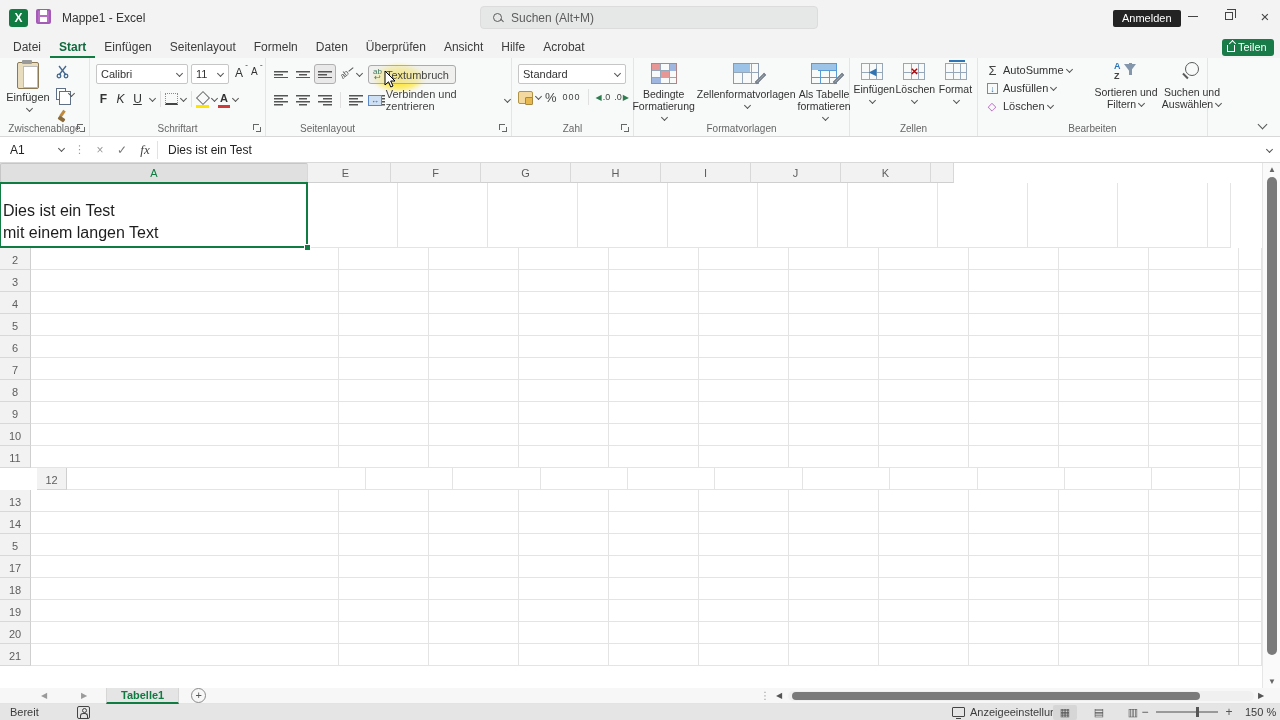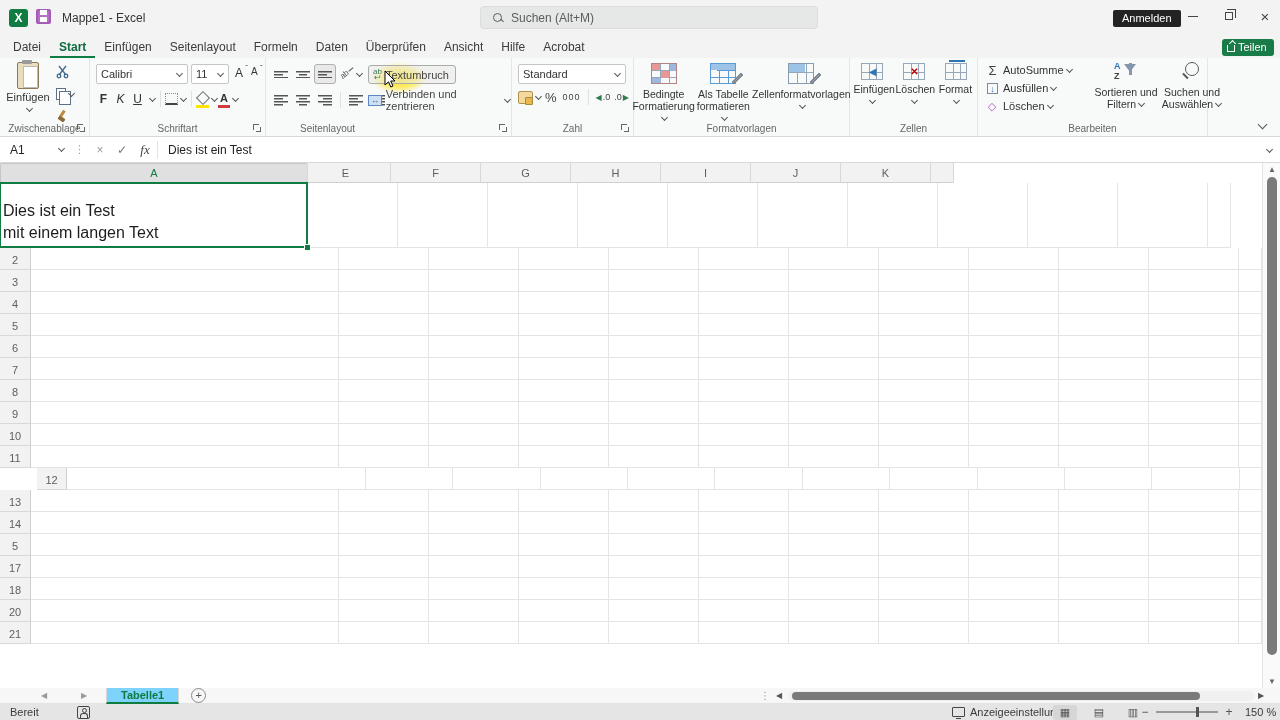--- a/index.html
+++ b/index.html
@@ -185,21 +185,21 @@
 
 
 .vscroll{position:absolute;top:163px;right:0;width:18px;height:525px;background:#fafafa;border-left:1px solid #e6e6e6}
 .vscroll .up{position:absolute;top:2px;left:0;width:18px;text-align:center;font-size:8px;color:#666;cursor:pointer}
 .vscroll .dn{position:absolute;bottom:2px;left:0;width:18px;text-align:center;font-size:8px;color:#666;cursor:pointer}
 .vthumb{position:absolute;left:4px;top:14px;width:10px;height:478px;background:#7a7a7a;border-radius:5px;cursor:grab}
 
 
 .sheetbar{position:absolute;top:688px;left:0;width:1280px;height:16px;background:#f7f7f7;border-bottom:1px solid #e3e3e3;display:flex;align-items:center}
 .tabnav{width:16px;text-align:center;font-size:8px;color:#9a9a9a;cursor:pointer}
-.sheettab{height:16px;background:#7dd3fc;border-left:1px solid #d6d6d6;border-right:1px solid #d6d6d6;border-bottom:2px solid #107c41;color:#0f7b41;font-weight:bold;font-size:11px;line-height:14px;padding:0 14px;margin-left:14px;cursor:pointer}
+.sheettab{height:16px;background:#e5e5e5;border-left:1px solid #d6d6d6;border-right:1px solid #d6d6d6;border-bottom:2px solid #107c41;color:#0f7b41;font-weight:bold;font-size:11px;line-height:14px;padding:0 14px;margin-left:14px;cursor:pointer}
 .addsheet{width:15px;height:15px;border:1px solid #8a8a8a;border-radius:50%;font-size:11px;line-height:13px;text-align:center;color:#555;margin-left:12px;cursor:pointer}
 .hs-handle{position:absolute;left:760px;color:#9a9a9a;font-size:10px;cursor:col-resize}
 .hs-left{position:absolute;left:776px;font-size:8px;color:#555;cursor:pointer}
 .hstrack{position:absolute;left:788px;top:3px;width:466px;height:10px;background:#f0f0f0;border-radius:5px}
 .hsthumb{position:absolute;left:4px;top:1px;width:408px;height:8px;background:#7a7a7a;border-radius:4px;cursor:grab}
 .hs-right{position:absolute;left:1258px;font-size:8px;color:#555;cursor:pointer}
 
 
 .statusbar{position:absolute;top:704px;left:0;width:1280px;height:16px;background:#e5e5e5;display:flex;align-items:center;font-size:11px;color:#3b3b3b}
 .st-ready{margin-left:10px}
@@ -391,29 +391,29 @@
       <div class="glabel">Zahl</div>
       <div class="launcher"></div>
     </div>
 
     <div class="rgroup g-styles">
       <div class="stybtn">
         <span class="gicon cf"></span><br>
         <span>Bedingte</span><br>
         <span>Formatierung</span><span class="chev"></span>
       </div>
+      <div class="stybtn wide">
+        <span class="gicon cs"><span class="pen"></span></span><br>
+        <span>Zellenformatvorlagen</span><br>
+        <span class="chev"></span>
+      </div>
       <div class="stybtn">
         <span class="gicon ft"><span class="pen"></span></span><br>
         <span>Als Tabelle</span><br>
         <span>formatieren</span><span class="chev"></span>
-      </div>
-      <div class="stybtn wide">
-        <span class="gicon cs"><span class="pen"></span></span><br>
-        <span>Zellenformatvorlagen</span><br>
-        <span class="chev"></span>
       </div>
       <div class="glabel">Formatvorlagen</div>
     </div>
 
     <div class="rgroup g-cells">
       <div class="cellbtn">
         <span class="cgrid"><span class="ov ins">◀</span></span><br>
         <span>Einfügen</span><br>
         <span class="chev"></span>
       </div>
@@ -756,20 +756,35 @@
           <div class="gcell" style="width: 90px;"></div>
           <div class="gcell" style="width: 90px;"></div>
           <div class="gcell" style="width: 90px;"></div>
           <div class="gcell" style="width: 90px;"></div>
           <div class="gcell" style="width: 90px;"></div>
           <div class="gcell" style="width: 90px;"></div>
           <div class="gcell" style="width: 90px;"></div>
           <div class="gcell" style="width: 23px;"></div>
         </div>
         <div class="grow" style="height: 22px;">
+          <div class="rhcell">19</div>
+          <div class="gcell" style="width: 308px;"></div>
+          <div class="gcell" style="width: 90px;"></div>
+          <div class="gcell" style="width: 90px;"></div>
+          <div class="gcell" style="width: 90px;"></div>
+          <div class="gcell" style="width: 90px;"></div>
+          <div class="gcell" style="width: 90px;"></div>
+          <div class="gcell" style="width: 90px;"></div>
+          <div class="gcell" style="width: 90px;"></div>
+          <div class="gcell" style="width: 90px;"></div>
+          <div class="gcell" style="width: 90px;"></div>
+          <div class="gcell" style="width: 90px;"></div>
+          <div class="gcell" style="width: 23px;"></div>
+        </div>
+        <div class="grow" style="height: 22px;">
           <div class="rhcell">20</div>
           <div class="gcell" style="width: 308px;"></div>
           <div class="gcell" style="width: 90px;"></div>
           <div class="gcell" style="width: 90px;"></div>
           <div class="gcell" style="width: 90px;"></div>
           <div class="gcell" style="width: 90px;"></div>
           <div class="gcell" style="width: 90px;"></div>
           <div class="gcell" style="width: 90px;"></div>
           <div class="gcell" style="width: 90px;"></div>
           <div class="gcell" style="width: 90px;"></div>

